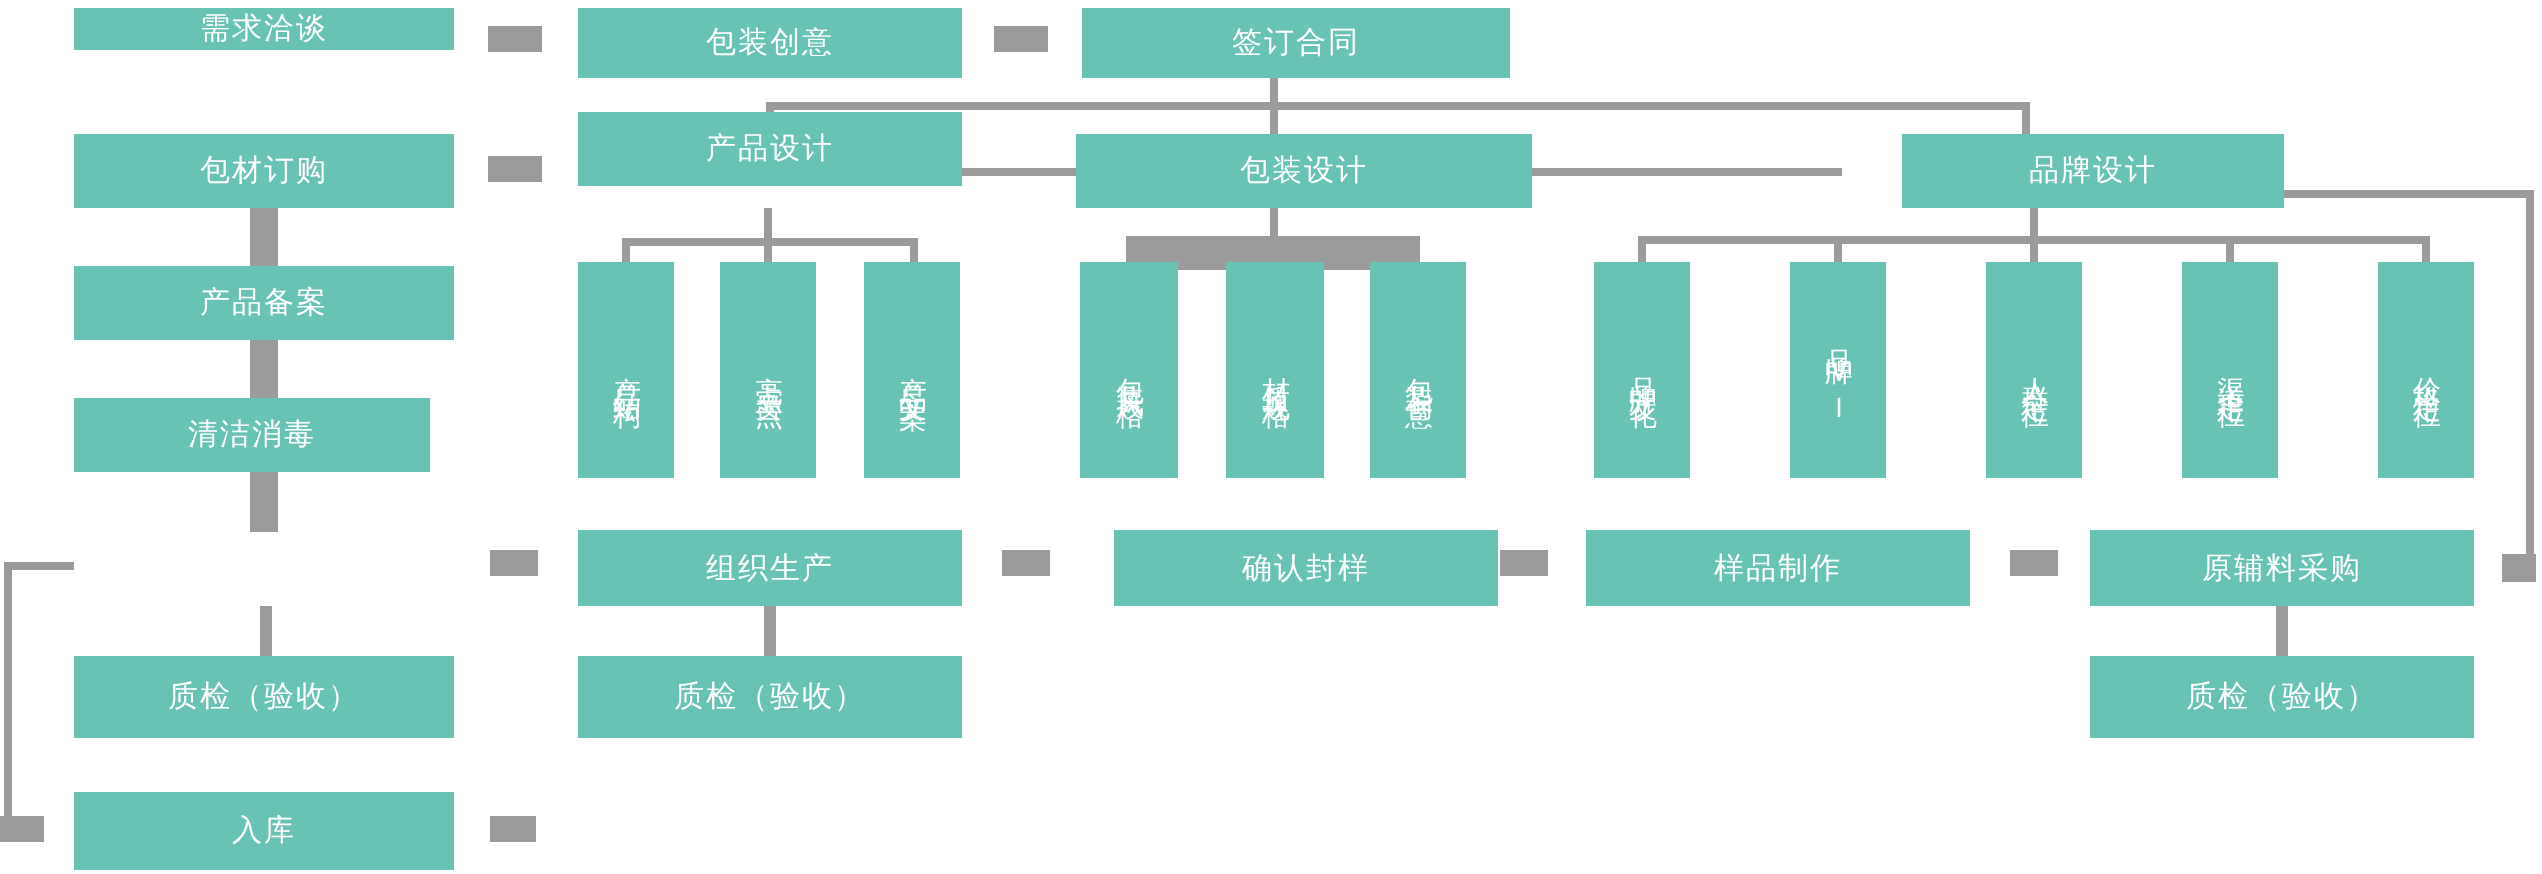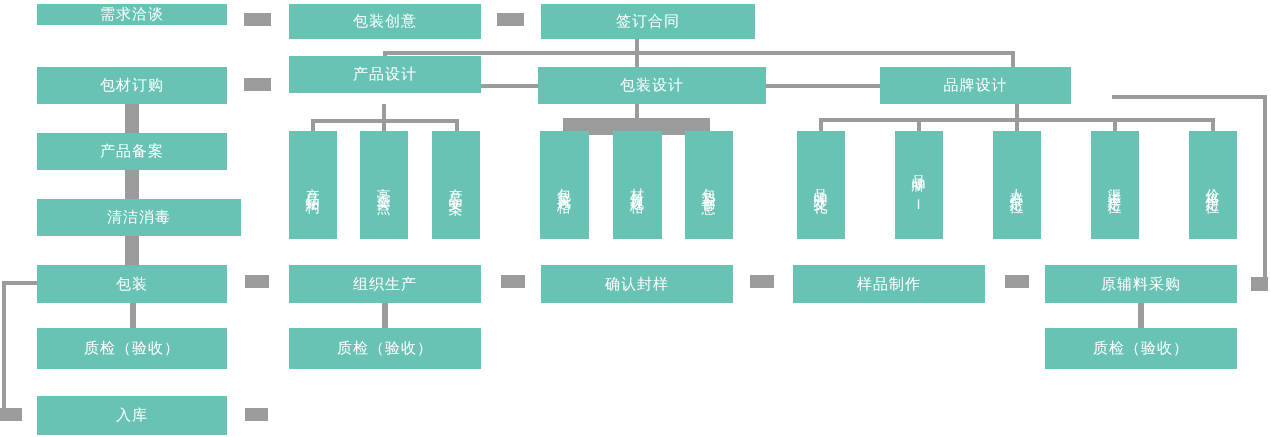--- a/index.html
+++ b/index.html
@@ -76,31 +76,30 @@
 
   <div class="conn" style="left:245px;top:408px;width:23px;height:13px"></div>
 
   <div class="node" style="left:37px;top:4px;width:190px;height:21px">需求洽谈</div>
   <div class="node" style="left:289px;top:4px;width:192px;height:35px">包装创意</div>
   <div class="node" style="left:541px;top:4px;width:214px;height:35px">签订合同</div>
 
   <div class="node" style="left:37px;top:67px;width:190px;height:37px">包材订购</div>
   <div class="node" style="left:289px;top:56px;width:192px;height:37px">产品设计</div>
   <div class="node" style="left:538px;top:67px;width:228px;height:37px">包装设计</div>
-  <div class="node" style="left:880px;top:67px;width:191px;height:37px">品牌设计</div>
+  <div class="node" style="left:951px;top:67px;width:191px;height:37px">品牌设计</div>
 
   <div class="node" style="left:37px;top:133px;width:190px;height:37px">产品备案</div>
-  <div class="node" style="left:37px;top:199px;width:204px;height:37px">清洁消毒</div>
-  <div class="node" style="left:37px;top:265px;width:190px;height:38px">包装</div>
+  <div class="node" style="left:37px;top:199px;width:178px;height:37px">清洁消毒</div>
   <div class="node" style="left:37px;top:328px;width:190px;height:41px">质检（验收）</div>
   <div class="node" style="left:37px;top:396px;width:190px;height:39px">入库</div>
 
   <div class="node" style="left:289px;top:265px;width:192px;height:38px">组织生产</div>
   <div class="node" style="left:289px;top:328px;width:192px;height:41px">质检（验收）</div>
-  <div class="node" style="left:541px;top:265px;width:192px;height:38px">确认封样</div>
+  <div class="node" style="left:557px;top:265px;width:192px;height:38px">确认封样</div>
   <div class="node" style="left:793px;top:265px;width:192px;height:38px">样品制作</div>
   <div class="node" style="left:1045px;top:265px;width:192px;height:38px">原辅料采购</div>
   <div class="node" style="left:1045px;top:328px;width:192px;height:41px">质检（验收）</div>
 
   <div class="node vert" style="left:289px;top:131px;width:48px;height:108px">产品结构</div>
   <div class="node vert" style="left:360px;top:131px;width:48px;height:108px">亮点卖点</div>
   <div class="node vert" style="left:432px;top:131px;width:48px;height:108px">产品文案</div>
 
   <div class="node vert" style="left:540px;top:131px;width:49px;height:108px">包装风格</div>
   <div class="node vert" style="left:613px;top:131px;width:49px;height:108px">材质规格</div>

